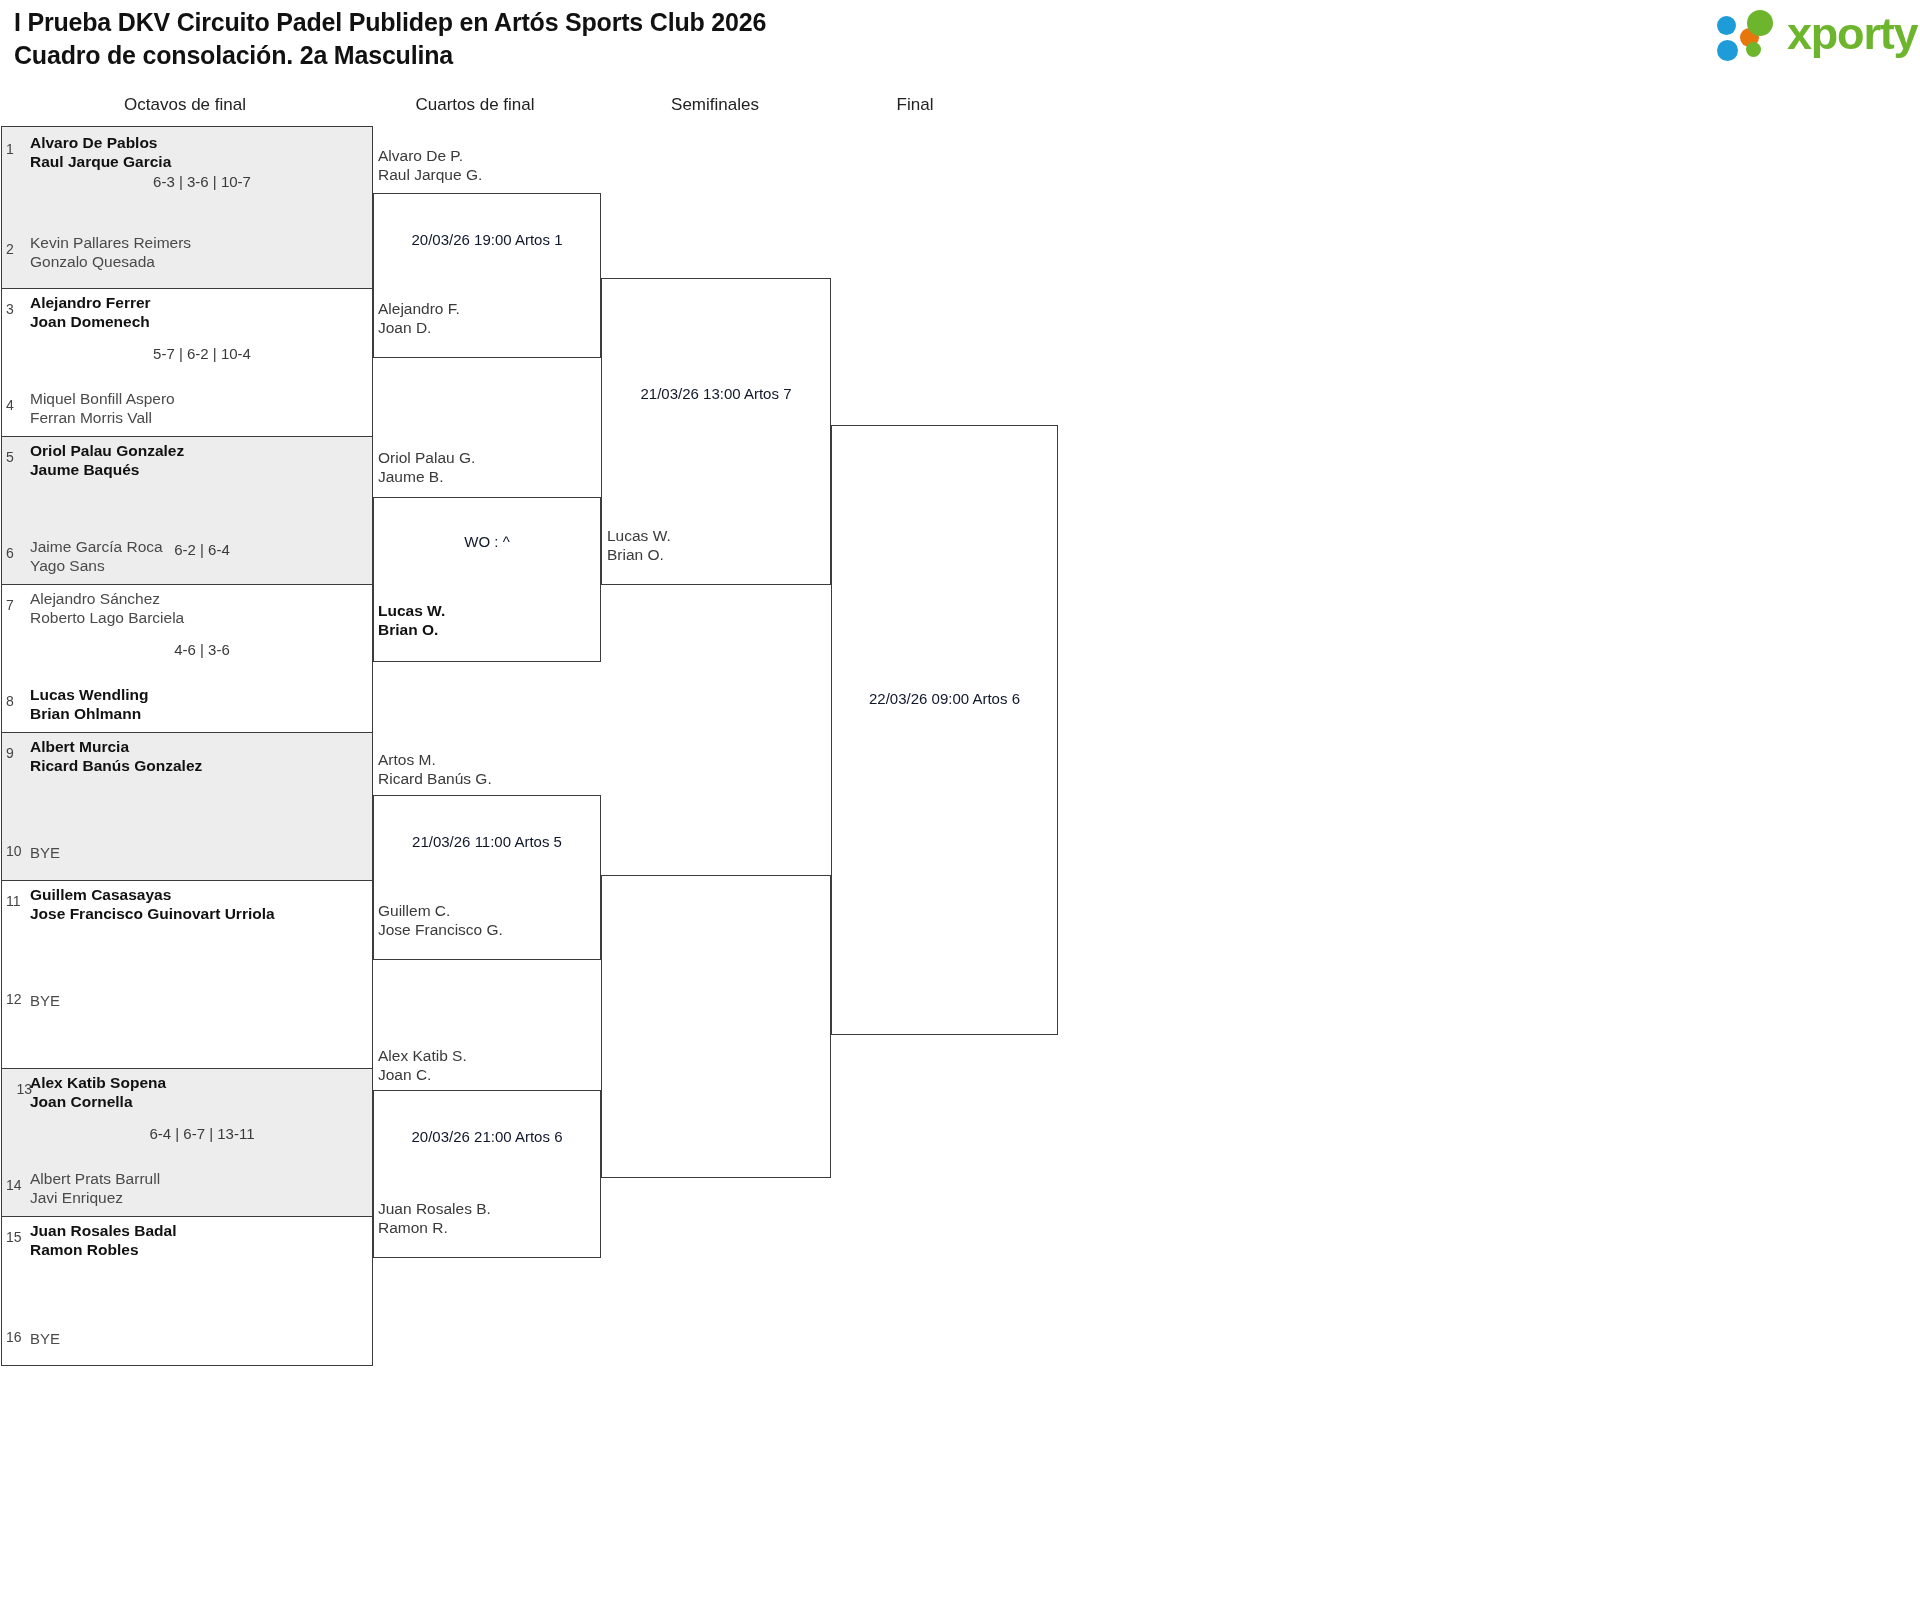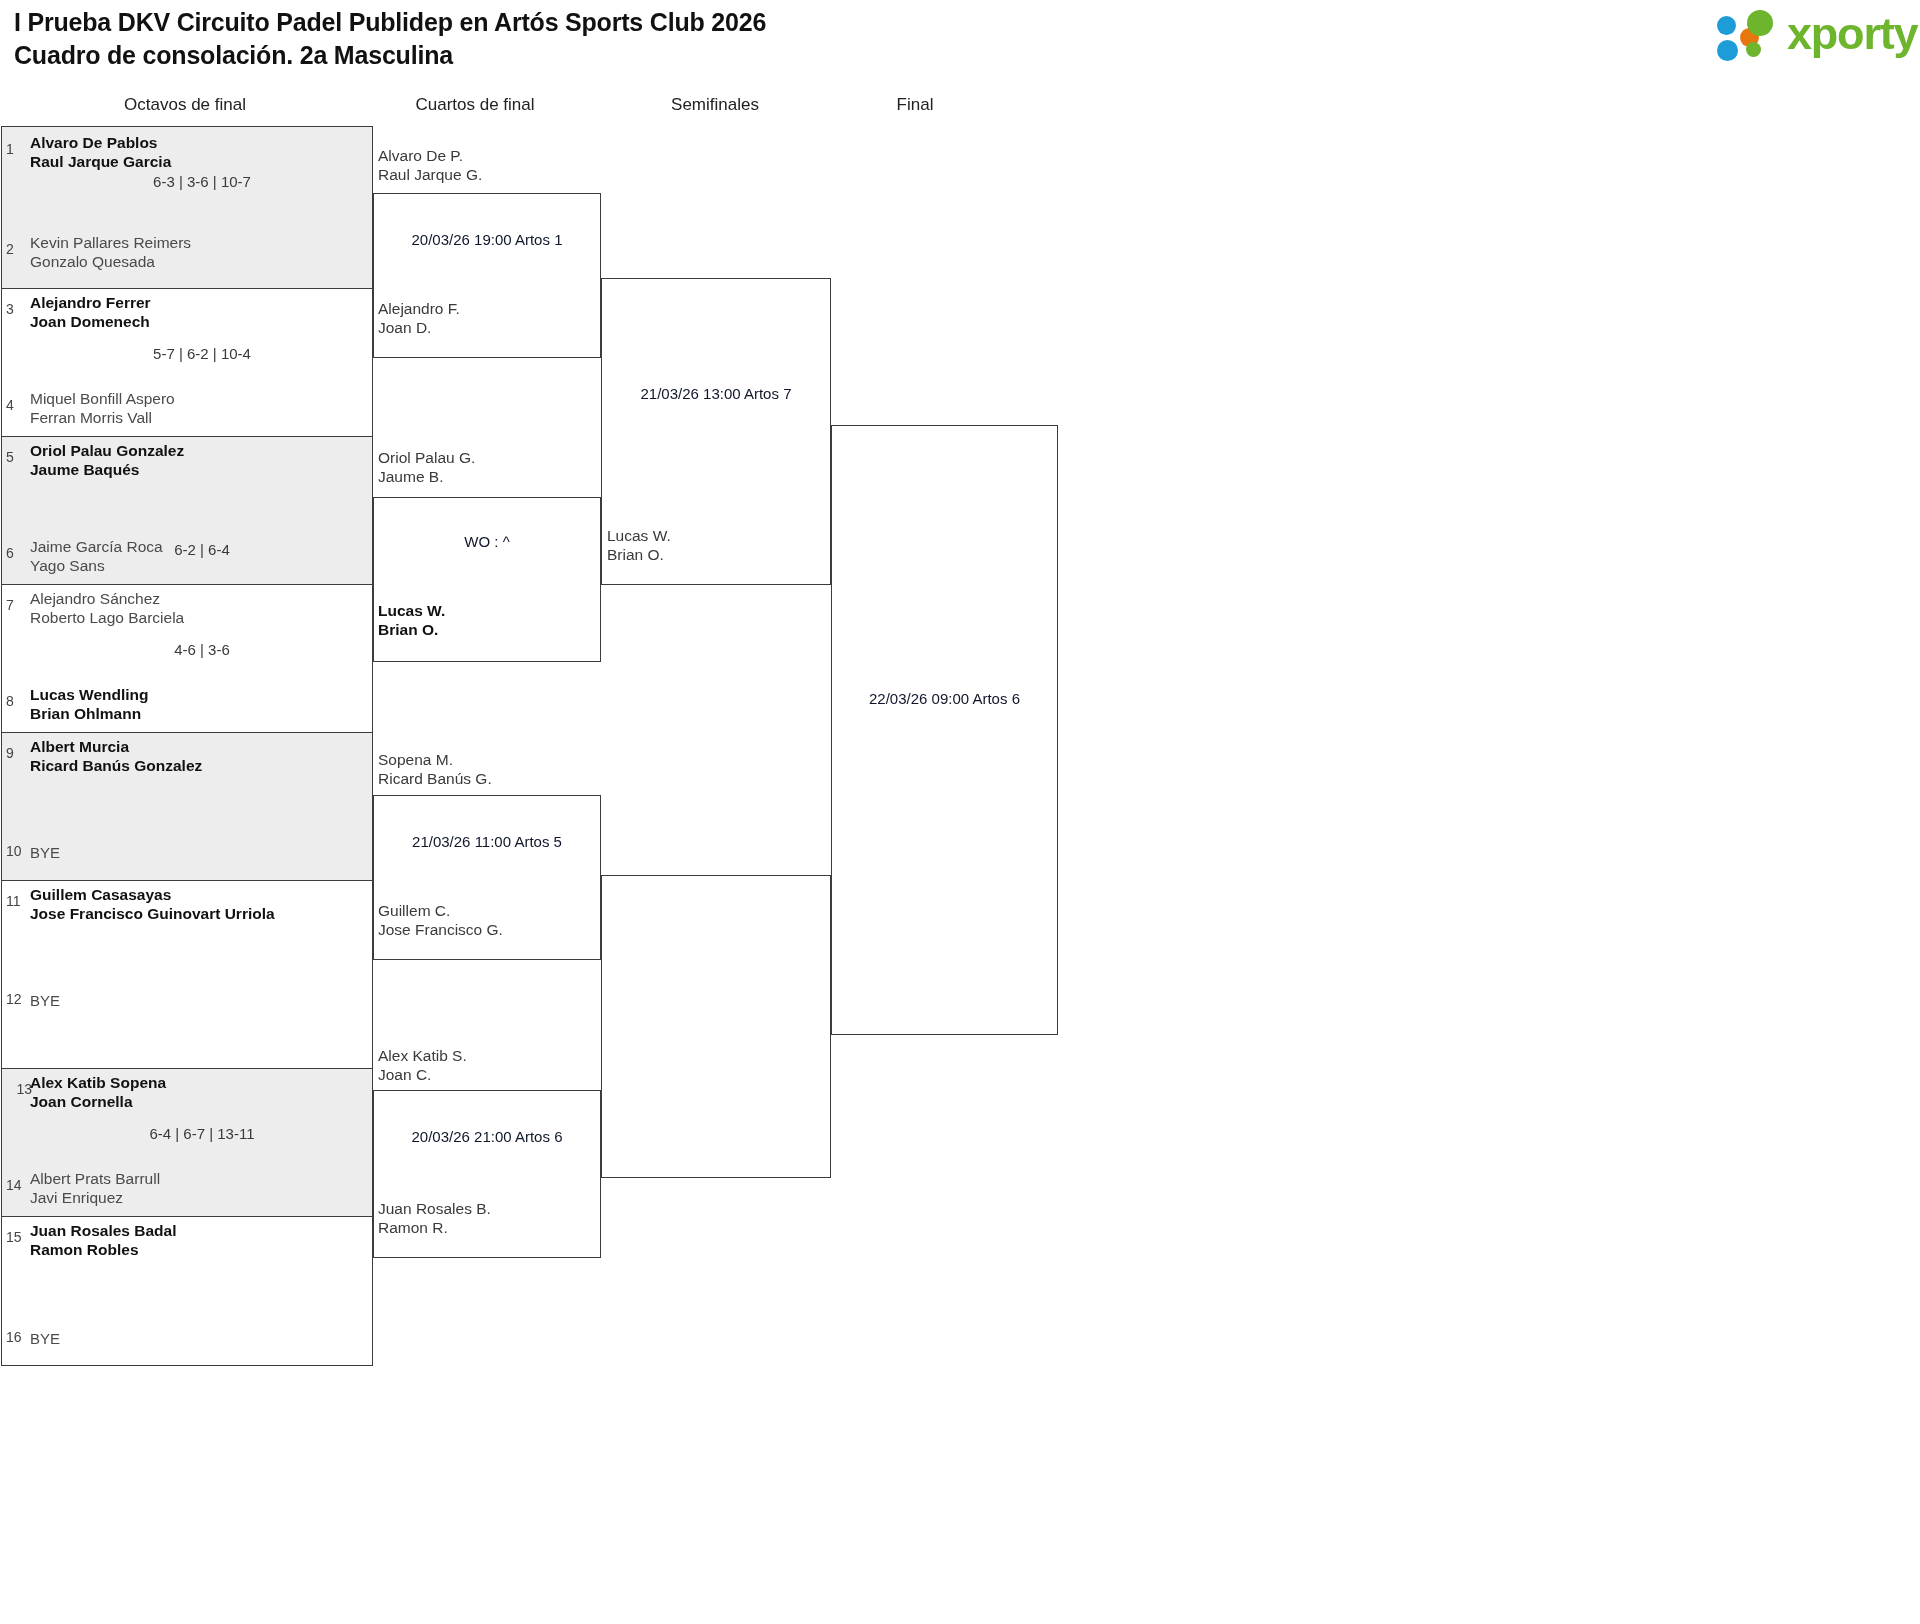--- a/index.html
+++ b/index.html
@@ -232,21 +232,21 @@
   <div class="pair-name" style="left:378px; top:299px;">Alejandro F.</div>
   <div class="pair-name" style="left:378px; top:318px;">Joan D.</div>
 
   <div class="pair-name" style="left:378px; top:448px;">Oriol Palau G.</div>
   <div class="pair-name" style="left:378px; top:467px;">Jaume B.</div>
   <div class="bx" style="left:373px; top:497px; width:228px; height:165px;"></div>
   <div class="meta" style="left:373px; top:533px; width:228px;">WO : ^</div>
   <div class="pair-name bold" style="left:378px; top:601px;">Lucas W.</div>
   <div class="pair-name bold" style="left:378px; top:620px;">Brian O.</div>
 
-  <div class="pair-name" style="left:378px; top:750px;">Sopena M.</div>
+  <div class="pair-name" style="left:378px; top:750px;">Artos M.</div>
   <div class="pair-name" style="left:378px; top:769px;">Ricard Banús G.</div>
   <div class="bx" style="left:373px; top:795px; width:228px; height:165px;"></div>
   <div class="meta" style="left:373px; top:833px; width:228px;">21/03/26 11:00 Artos 5</div>
   <div class="pair-name" style="left:378px; top:901px;">Guillem C.</div>
   <div class="pair-name" style="left:378px; top:920px;">Jose Francisco G.</div>
 
   <div class="pair-name" style="left:378px; top:1046px;">Alex Katib S.</div>
   <div class="pair-name" style="left:378px; top:1065px;">Joan C.</div>
   <div class="bx" style="left:373px; top:1090px; width:228px; height:168px;"></div>
   <div class="meta" style="left:373px; top:1128px; width:228px;">20/03/26 21:00 Artos 6</div>

